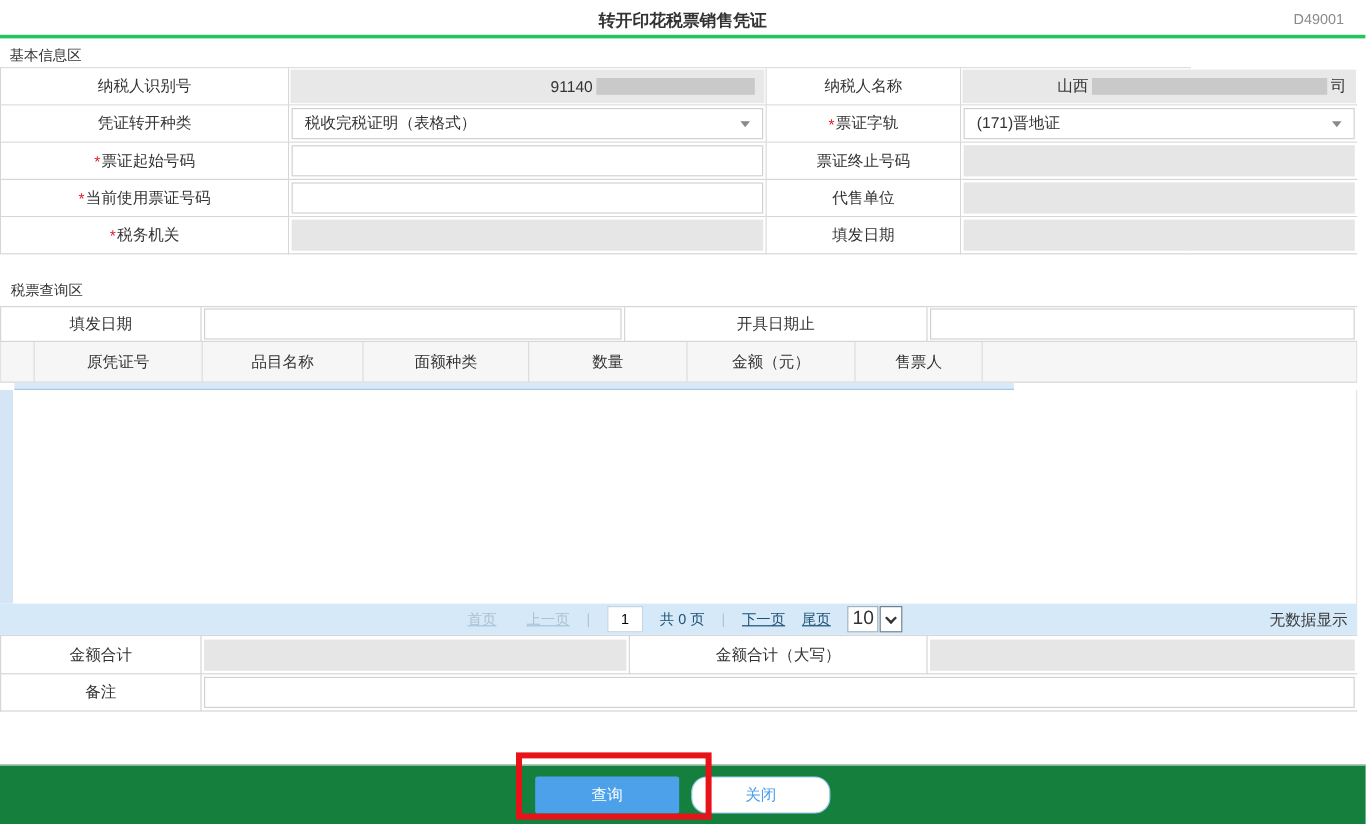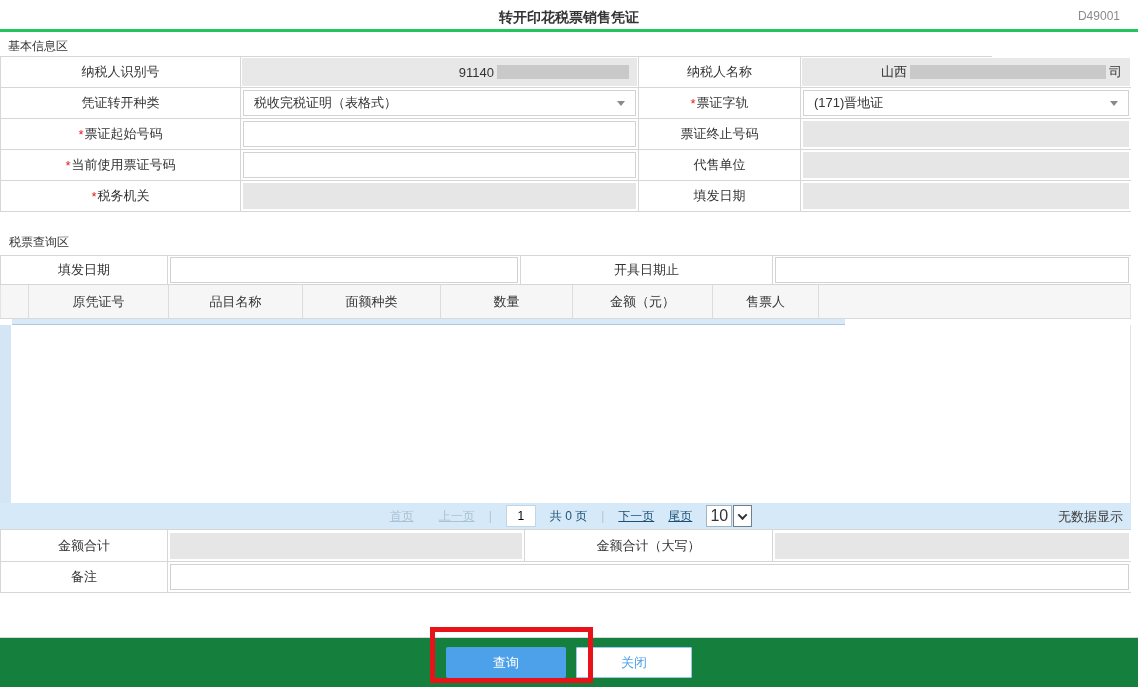--- a/index.html
+++ b/index.html
@@ -89,21 +89,21 @@
                       border-left:1px solid #d6d6d6; border-right:1px solid #d6d6d6; }
 
   
   .footer { position:absolute; left:0; right:0; bottom:0; height:50px;
             background:#15803d; border-top:1px solid #d8d8d8;
             display:flex; align-items:center; justify-content:center; gap:10px; }
   .btn-query { width:120px; height:31px; background:#4da0ea; color:#fff; border:none;
                font-size:13px; border-radius:2px; cursor:pointer;
                font-family:"Liberation Sans","DejaVu Sans",sans-serif; }
   .btn-close { width:116px; height:31px; background:#fff; color:#4a9eea;
-               border:1px solid #99c9f0; font-size:13px; border-radius:1px; cursor:pointer;
+               border:1px solid #99c9f0; font-size:13px; border-radius:13px; cursor:pointer;
                font-family:"Liberation Sans","DejaVu Sans",sans-serif; }
 
   .annotation-rect { position:absolute; left:430px; top:627px; width:163px; height:56px;
                      border:5px solid #e71318; pointer-events:none; z-index:50; }
 </style>
 </head>
 <body>
 
 <div class="page-header">
   <div class="page-title">转开印花税票销售凭证</div>

